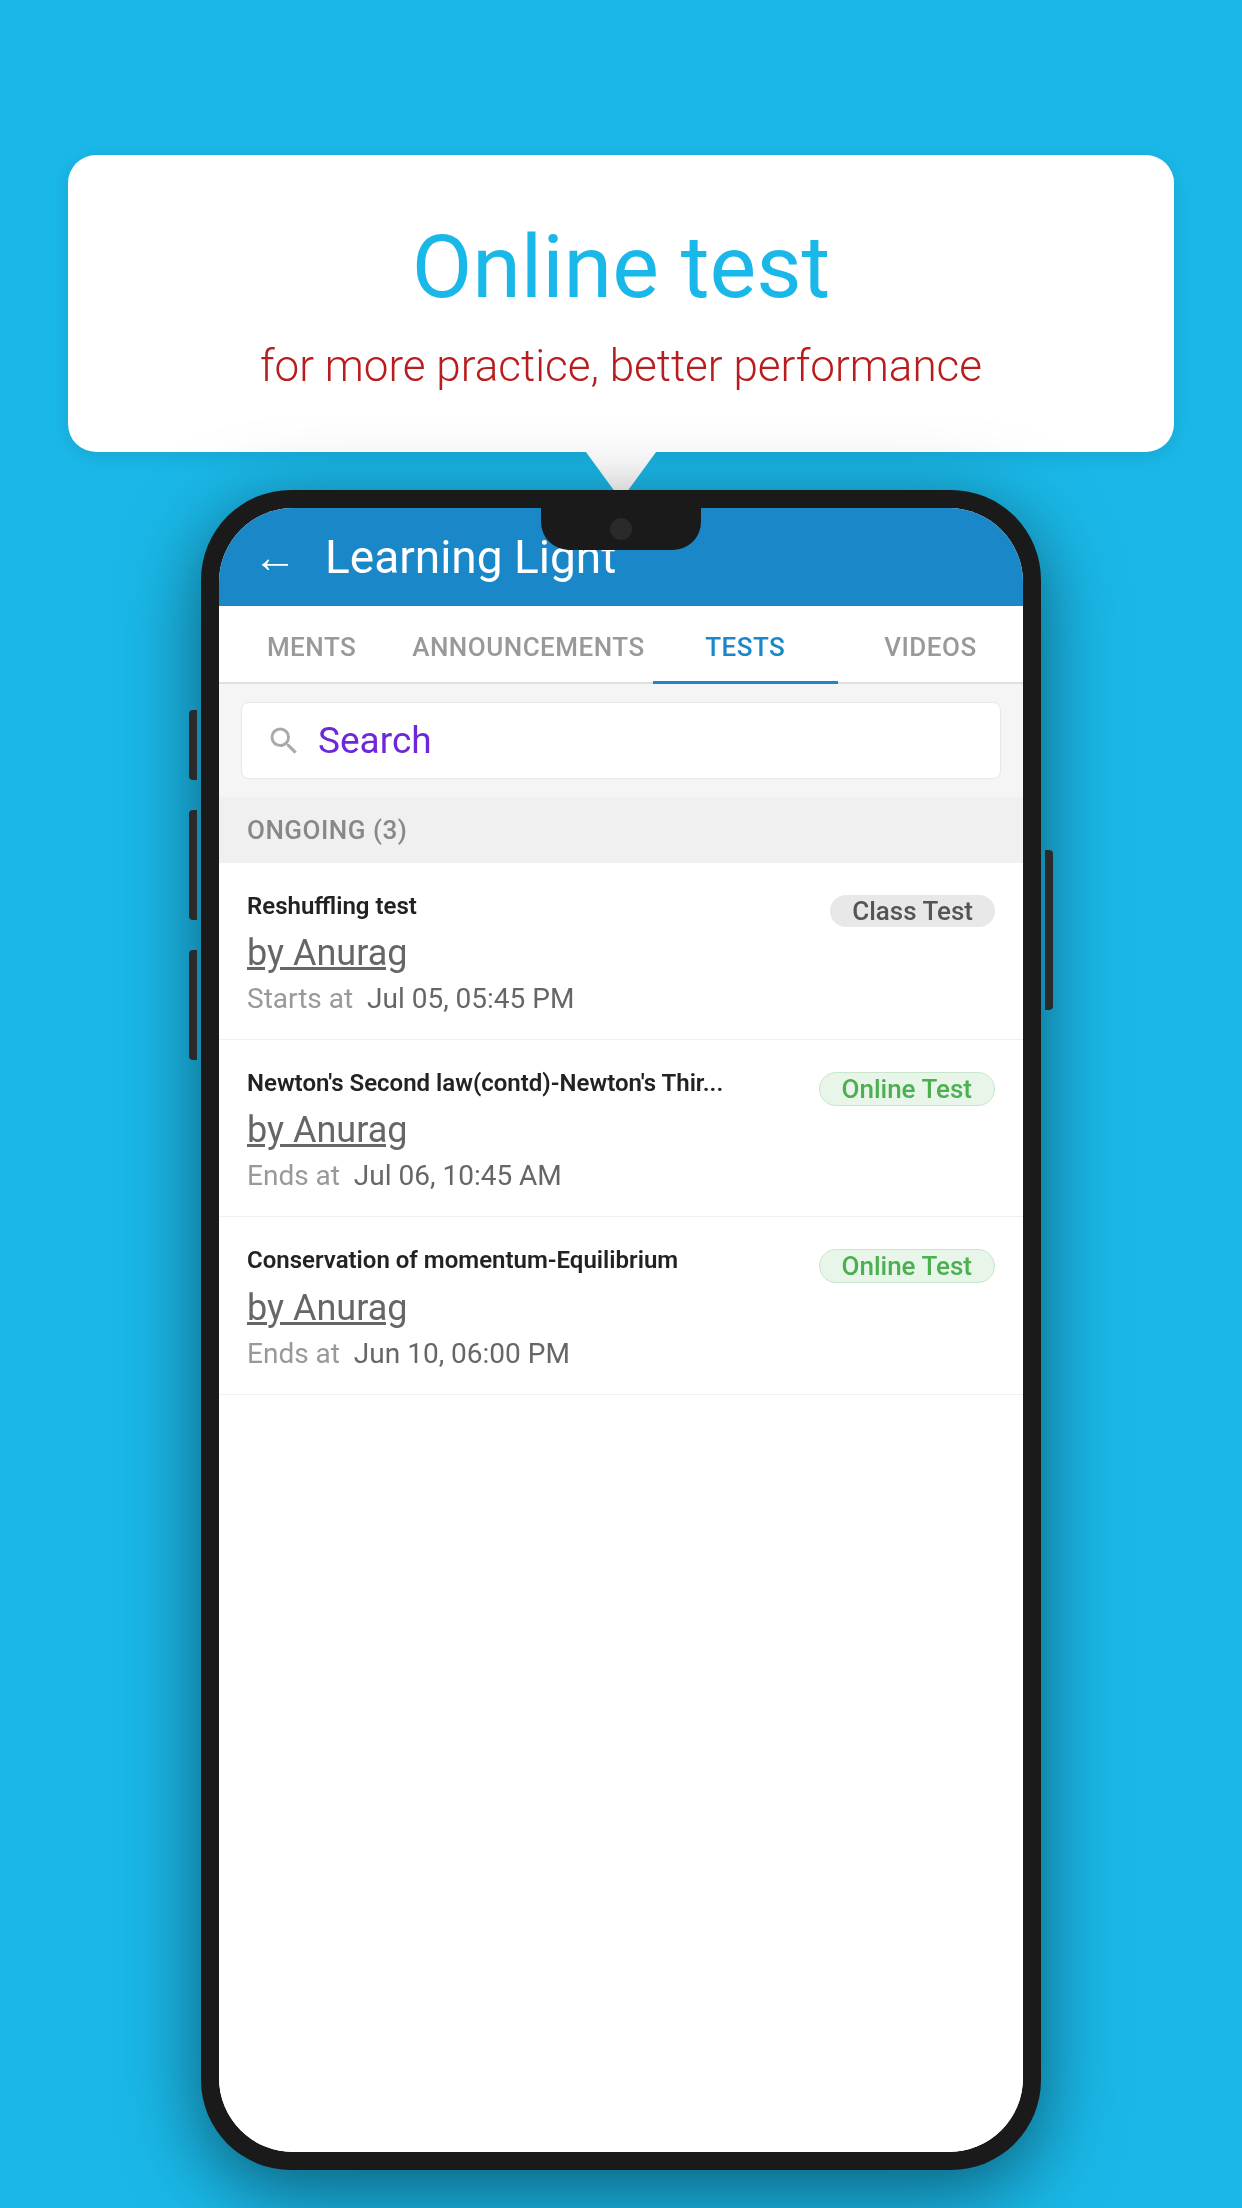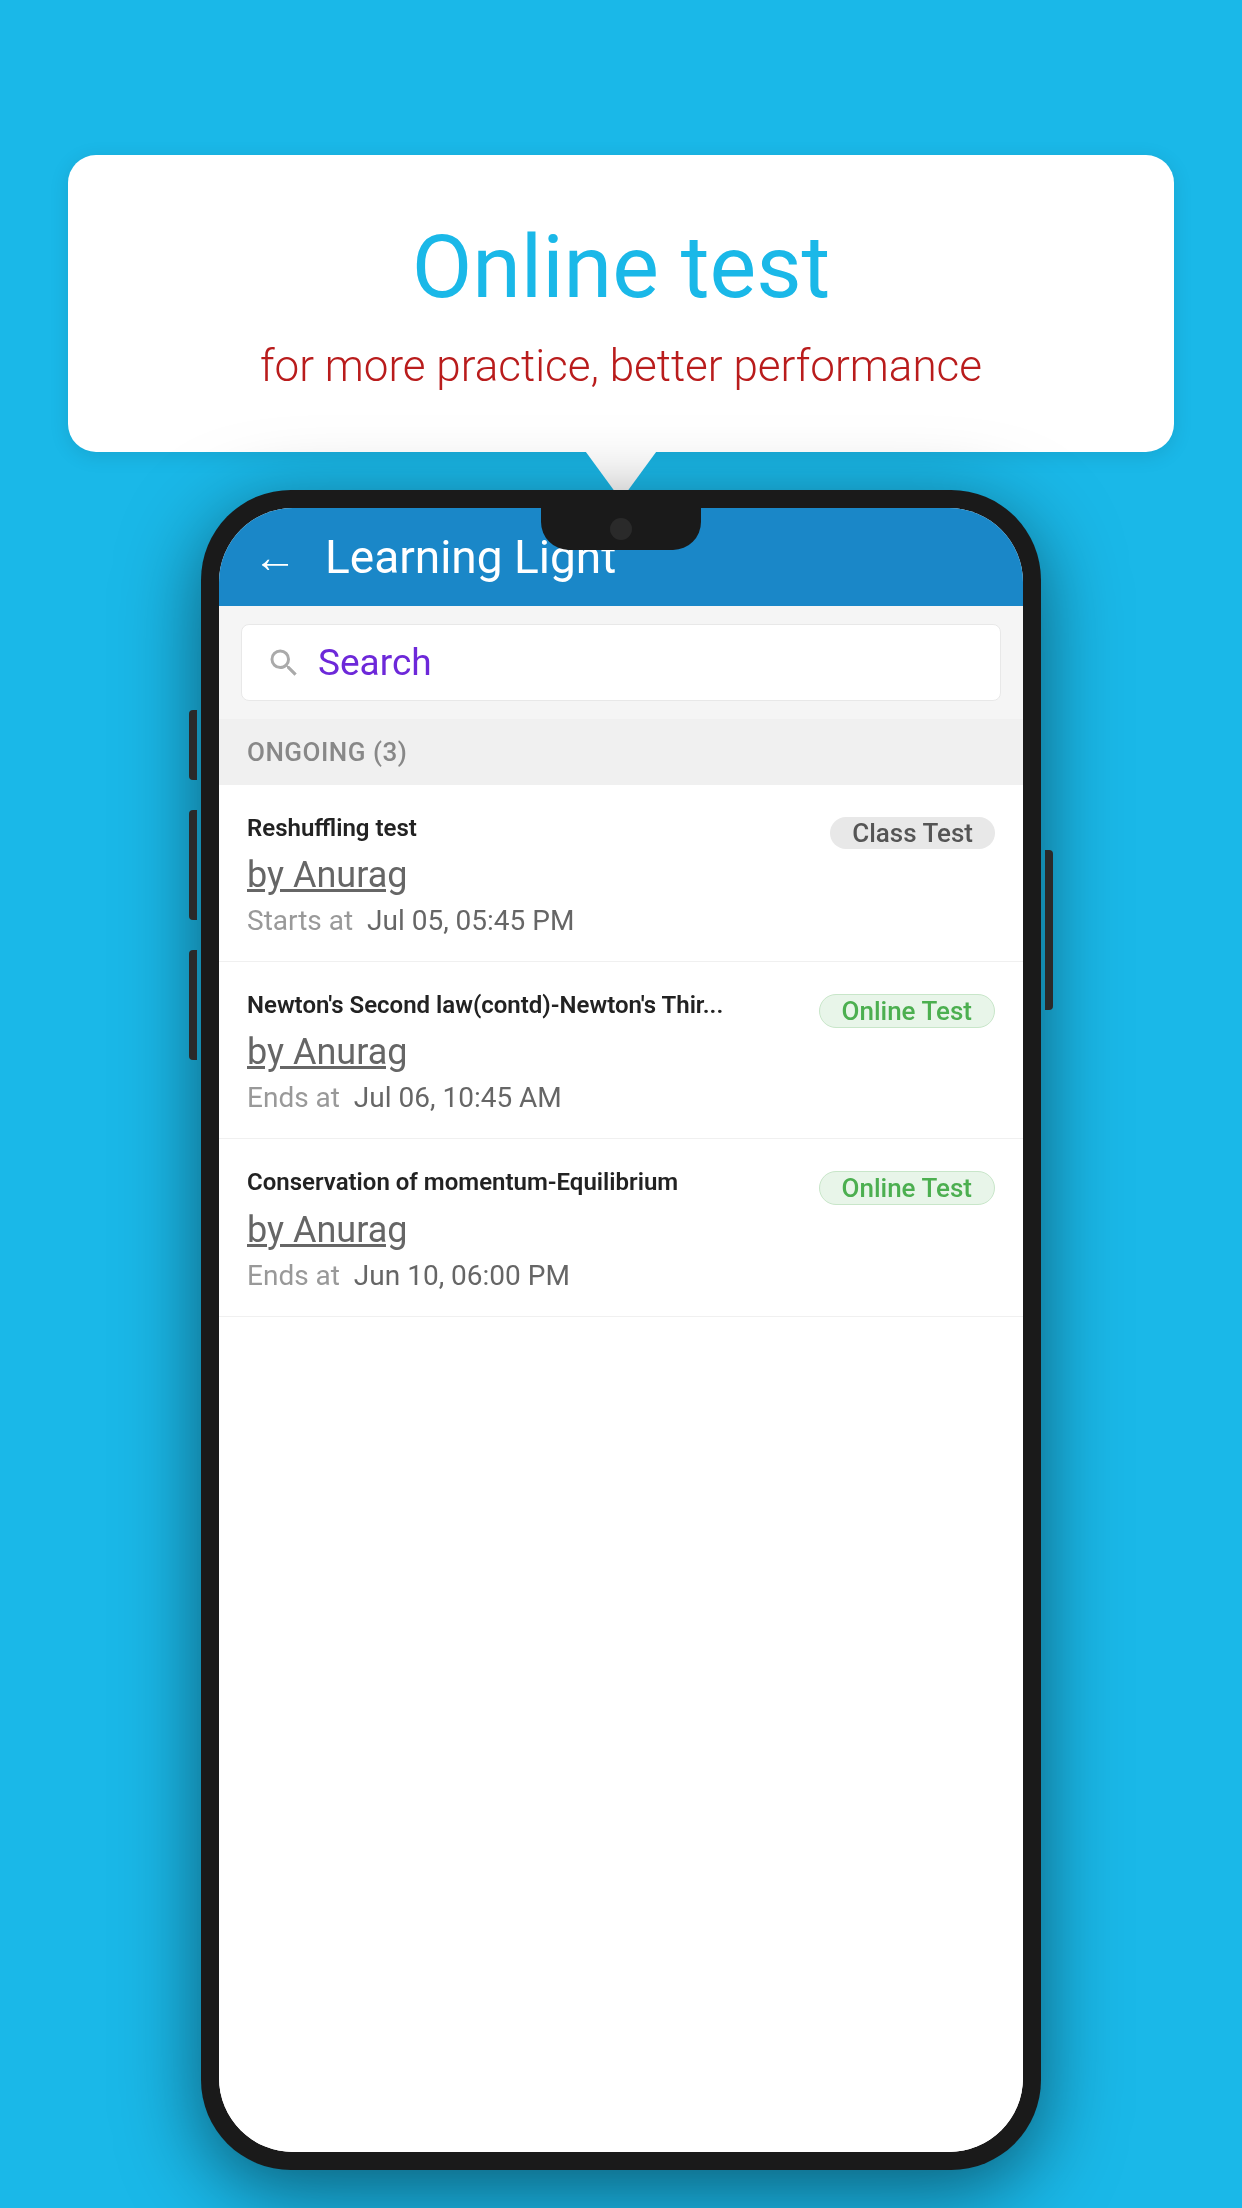--- a/index.html
+++ b/index.html
@@ -411,20 +411,26 @@
     </div>
 
     <div class="phone-screen">
 
 
       <div class="app-header">
         <span class="back-arrow">←</span>
         <span class="app-title">Learning Light</span>
       </div>
 
+      <div class="tabs-bar">
+        <div class="tab-item">MENTS</div>
+        <div class="tab-item">ANNOUNCEMENTS</div>
+        <div class="tab-item active">TESTS</div>
+        <div class="tab-item">VIDEOS</div>
+      </div>
 
       <div class="search-container">
         <div class="search-bar">
           <svg class="search-icon-svg" viewBox="0 0 24 24" fill="#aaa">
             <path d="M15.5 14h-.79l-.28-.27A6.471 6.471 0 0 0 16 9.5 6.5 6.5 0 1 0 9.5 16c1.61 0 3.09-.59 4.23-1.57l.27.28v.79l5 4.99L20.49 19l-4.99-5zm-6 0C7.01 14 5 11.99 5 9.5S7.01 5 9.5 5 14 7.01 14 9.5 11.99 14 9.5 14z"></path>
           </svg>
           <span class="search-placeholder">Search</span>
         </div>
       </div>
 

